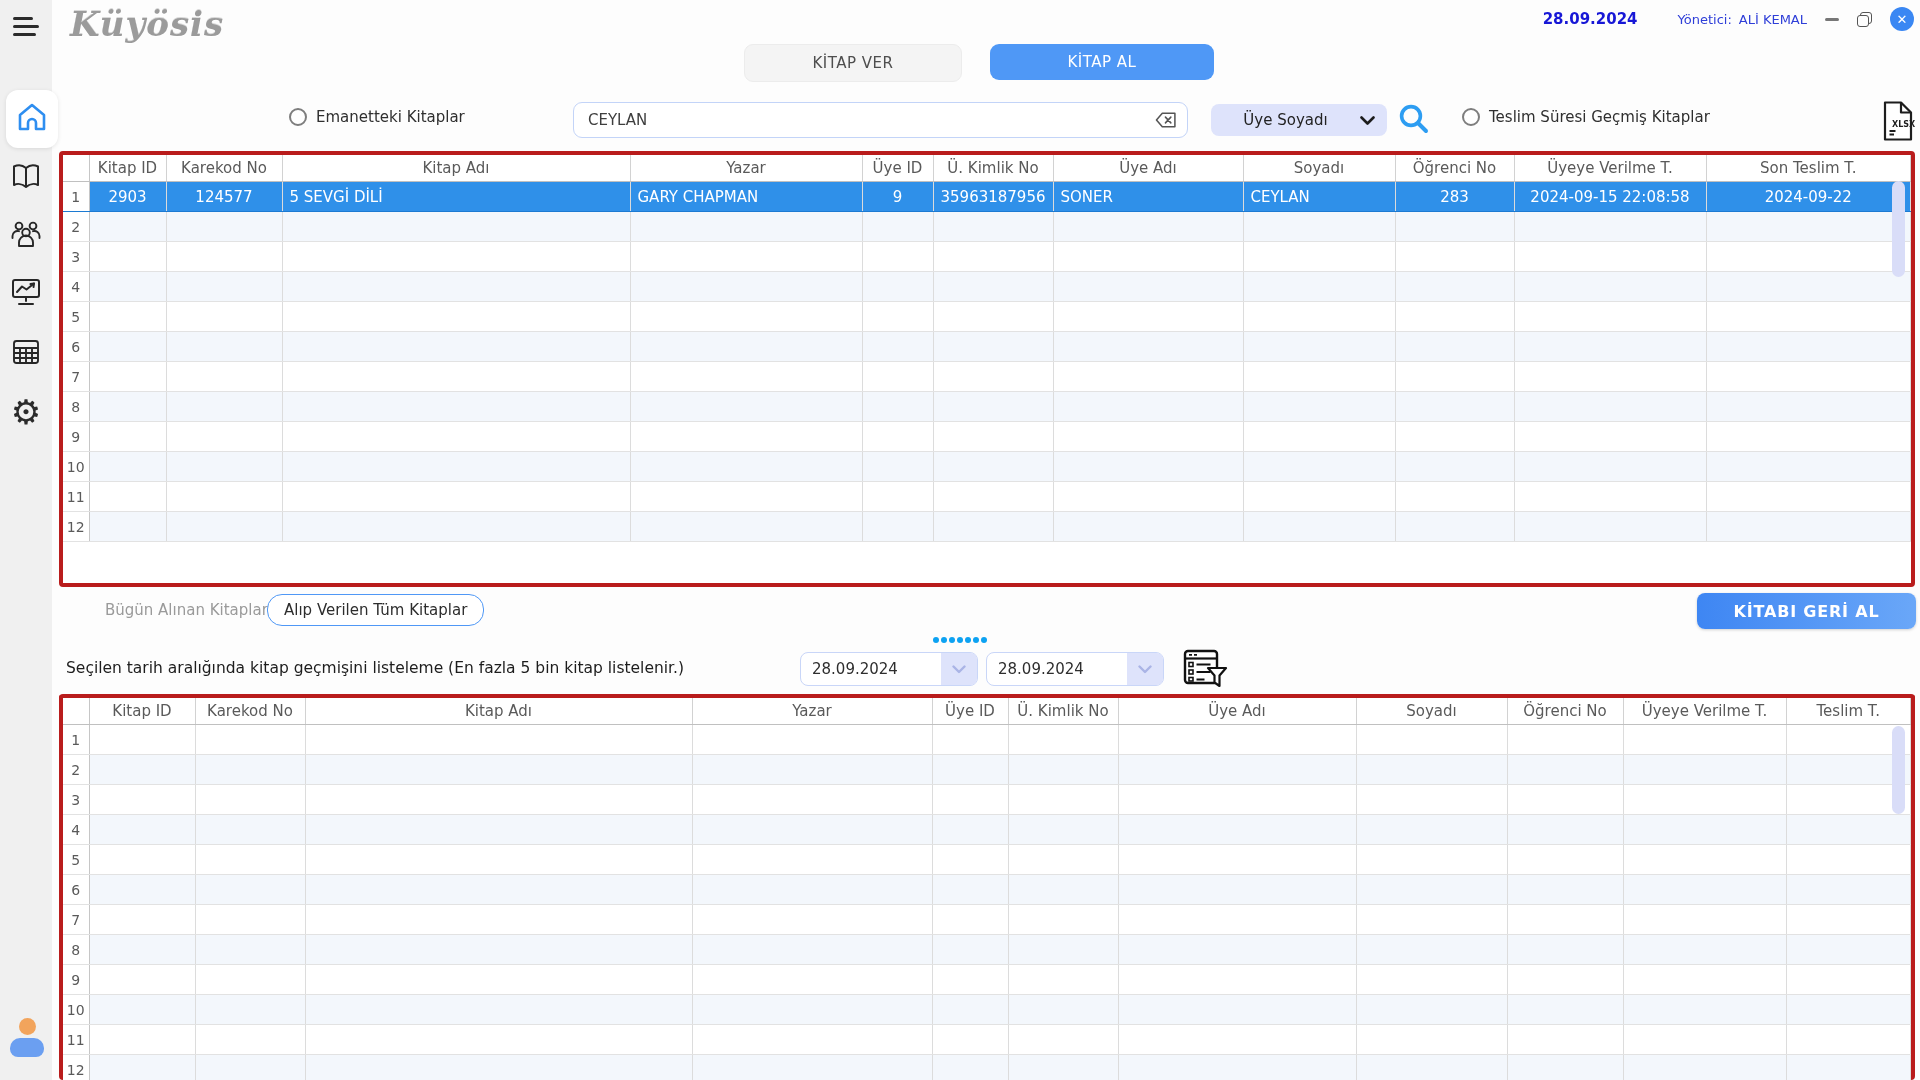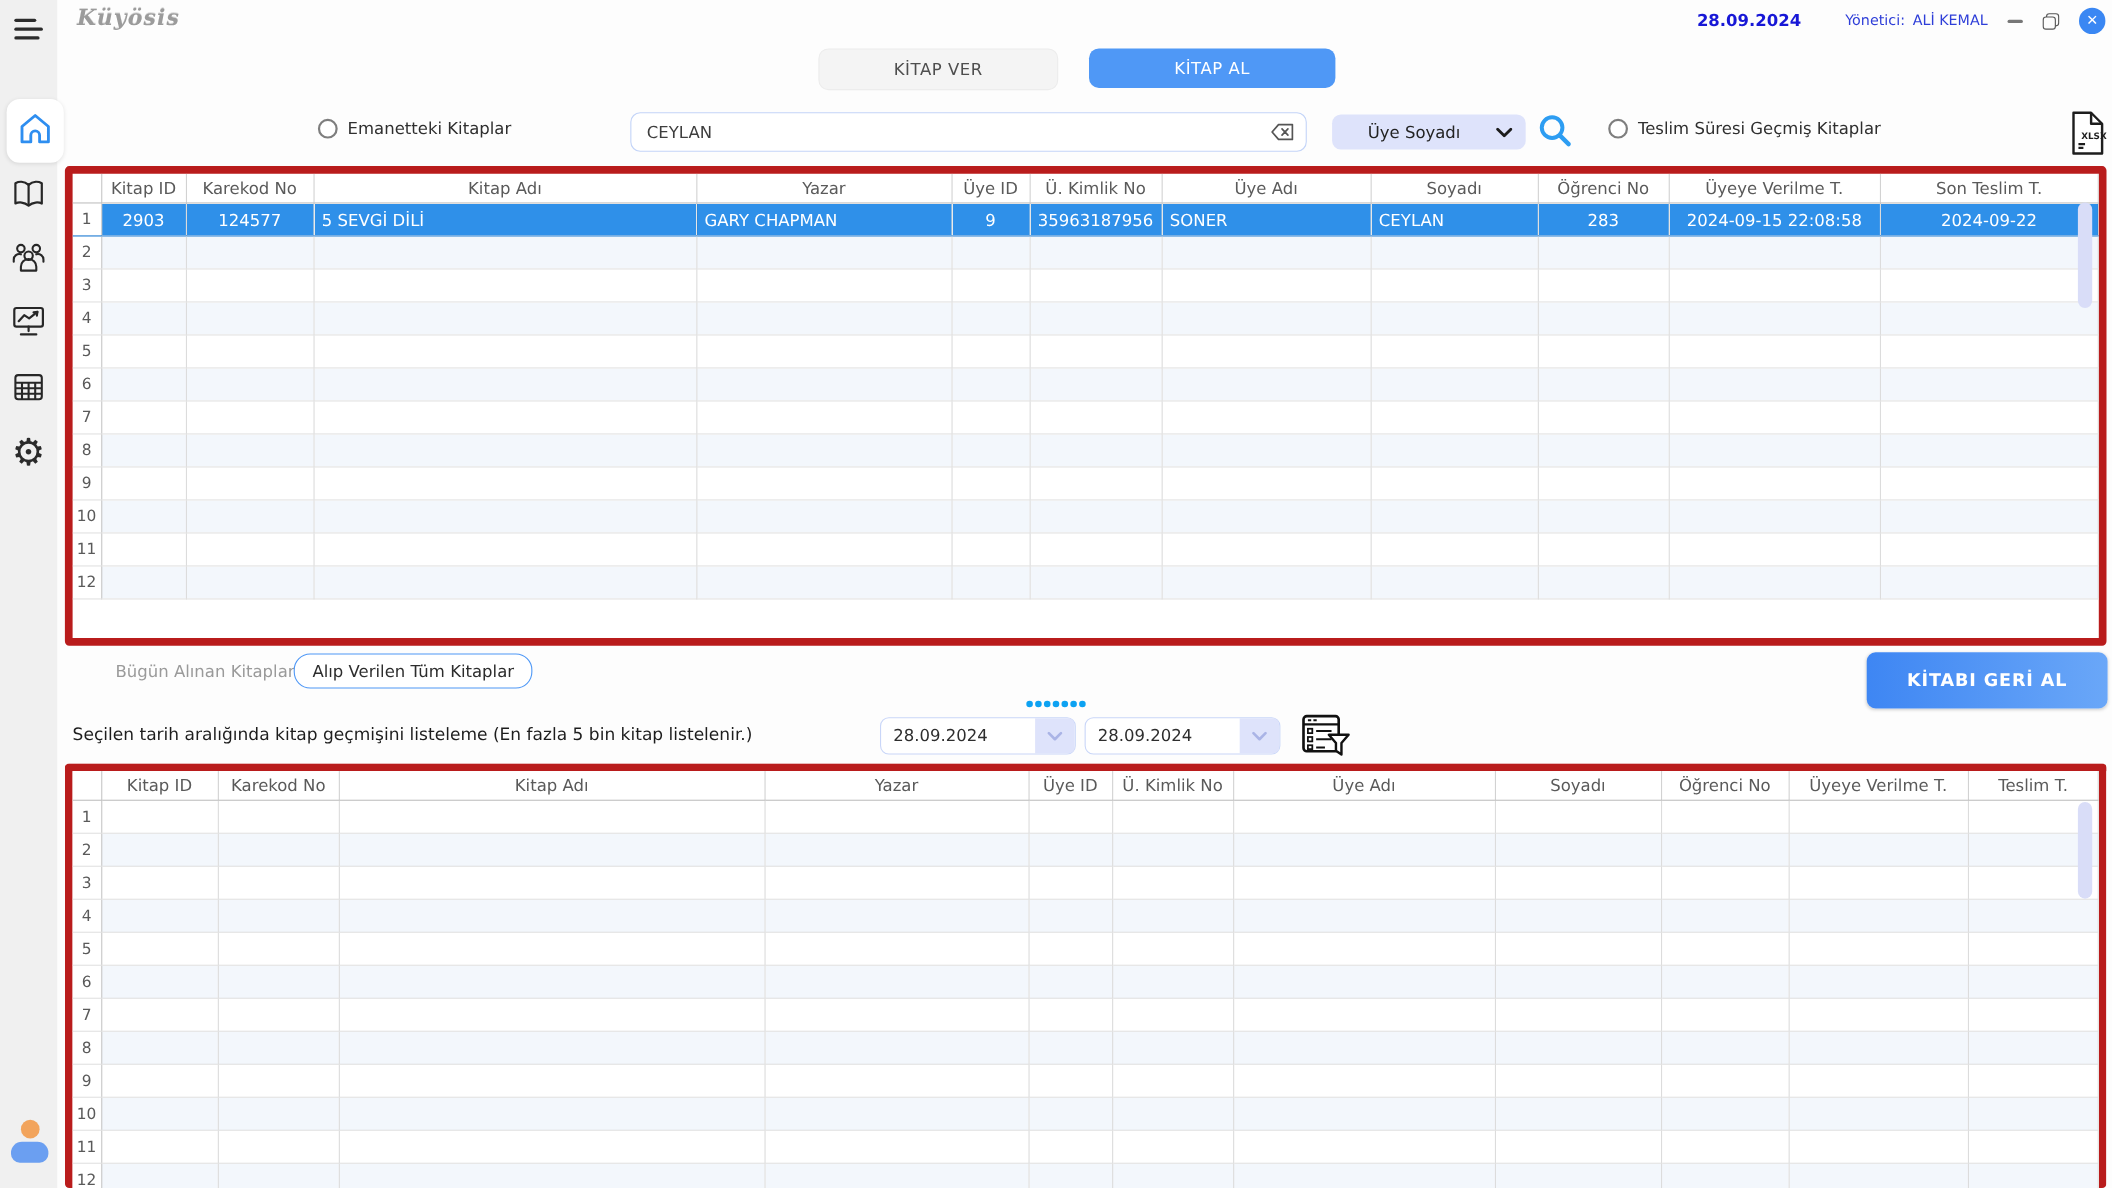--- a/index.html
+++ b/index.html
@@ -18,21 +18,21 @@
   .hamburger span:nth-child(3){width:23px;}
   .side-item{position:absolute;left:0;width:52px;height:48px;display:flex;align-items:center;justify-content:center;}
   .home-tab{position:absolute;left:6px;top:90px;width:52px;height:58px;background:#fff;border-radius:12px;
     box-shadow:0 1px 4px rgba(0,0,0,.10);display:flex;align-items:center;justify-content:center;}
   .gear-glyph{font-size:34px;color:#2b2b2b;line-height:1;}
   .avatar-big{position:absolute;left:8px;top:1018px;width:38px;height:42px;}
   .avatar-big .head{width:17px;height:17px;border-radius:50%;background:#f2a45c;margin:0 auto;}
   .avatar-big .body{width:34px;height:19px;border-radius:10px 10px 8px 8px;background:#6b9ff1;margin:3px auto 0;}
   
   .logo{position:absolute;left:70px;top:4px;font-family:"DejaVu Serif","Liberation Serif",serif;
-    font-style:italic;font-weight:bold;font-size:20px;color:#9b9b9b;letter-spacing:1px;
+    font-style:italic;font-weight:bold;font-size:34px;color:#9b9b9b;letter-spacing:1px;
     text-shadow:0 1px 0 #fff,0 -1px 0 #d8d8d8;text-align:center;}
   .header-right{position:absolute;right:6px;top:6px;height:26px;display:flex;align-items:center;gap:18px;}
   .hdr-date{color:#1717d6;font-weight:bold;font-size:15px;}
   .admin{display:flex;align-items:center;gap:7px;color:#2e3ed8;font-size:13px;}
   .avatar-sm{width:15px;height:19px;}
   .avatar-sm .head{width:9px;height:9px;border-radius:50%;background:#f2a355;margin:0 auto;}
   .avatar-sm .body{width:15px;height:8px;border-radius:5px 5px 3px 3px;background:#4b8df2;margin:1px auto 0;}
   .win-min{width:14px;height:3px;background:#777;border-radius:2px;}
   .win-restore{position:relative;width:15px;height:15px;}
   .win-restore i{position:absolute;border:1.6px solid #555;border-radius:3px;width:10px;height:10px;background:transparent;}
@@ -56,21 +56,21 @@
   .search-box input{flex:1;border:none;outline:none;background:transparent;font-size:15px;color:#3e3e3e;
     padding:0 10px 0 14px;font-family:inherit;}
   .clear-ic{margin-right:10px;cursor:pointer;display:flex;}
   .cat-select{position:absolute;left:1211px;top:4px;width:176px;height:32px;background:#dee3fb;border-radius:8px;
     display:flex;align-items:center;justify-content:center;gap:0;cursor:pointer;font-size:15px;color:#232323;}
   .cat-select .lbl{flex:1;text-align:center;}
   .cat-select svg{margin-right:12px;}
   .search-ic{position:absolute;left:1398px;top:3px;cursor:pointer;}
   .xlsx-btn{position:absolute;left:1880px;top:0px;cursor:pointer;}
   
-  .tblwrap{position:absolute;left:59px;width:1856px;background:#fff;border:7px solid #b91c1c;
+  .tblwrap{position:absolute;left:59px;width:1856px;background:#fff;border:4px solid #b91c1c;
     border-radius:4px;overflow:hidden;box-sizing:border-box;}
   .t1{top:151px;height:436px;}
   .t2{top:694px;height:386px;border-bottom:none;}
   table.grid{border-collapse:collapse;table-layout:fixed;width:100%;font-size:15px;color:#444;}
   table.grid th{height:24px;font-weight:normal;color:#5a5a5a;background:#fff;font-size:15px;
     border-right:1px solid #d2d2d2;border-bottom:1px solid #c0c0c0;overflow:hidden;white-space:nowrap;}
   table.grid td{height:30px;border-right:1px solid #dcdcdc;border-bottom:1px solid #e2e2e2;
     padding:0 7px;white-space:nowrap;overflow:hidden;box-sizing:border-box;}
   table.grid td.gut,table.grid th.gut{border-right:1px solid #c6c6c6;color:#5a5a5a;font-size:14px;
     text-align:center;padding:0;background:#fff;}
@@ -80,21 +80,21 @@
     border-top:1px solid #1c7ad2;border-bottom:1px solid #1c7ad2;}
   table.grid tr.sel td.gut{background:#fff;color:#5a5a5a;border-right:1px solid #c6c6c6;}
   .al{text-align:left;} .ac{text-align:center;}
   .thumb{position:absolute;width:13px;border-radius:7px;background:#d9ddf8;}
   .thumb.s1{right:6px;top:26px;height:96px;}
   .thumb.s2{right:6px;top:28px;height:88px;}
   
   .today-lbl{position:absolute;left:105px;top:601px;font-size:15px;color:#9a9a9a;cursor:pointer;}
   .pill-btn{position:absolute;left:267px;top:594px;height:30px;padding:0 16px;display:flex;align-items:center;
     background:#fff;border:1.6px solid #4f98f6;border-radius:15px;font-size:15px;color:#2d2d2d;cursor:pointer;}
-  .return-btn{position:absolute;left:1697px;top:593px;width:219px;height:51px;border-radius:8px;
+  .return-btn{position:absolute;left:1697px;top:593px;width:219px;height:36px;border-radius:8px;
     background:linear-gradient(90deg,#3e86f3,#6aa7f8);color:#fff;font-weight:bold;font-size:16px;
     letter-spacing:.8px;display:flex;align-items:center;justify-content:center;cursor:pointer;
     box-shadow:0 1px 3px rgba(0,0,0,.18);}
   
   .dots{position:absolute;left:933px;top:637px;display:flex;gap:2px;}
   .dots i{width:6px;height:6px;border-radius:50%;background:#0da2f2;}
   
   .hist-lbl{position:absolute;left:66px;top:659px;font-size:15.5px;color:#1d1d1d;}
   .date-select{position:absolute;top:652px;width:178px;height:34px;background:#fff;border:1.6px solid #c9d6f8;
     border-radius:8px;box-sizing:border-box;display:flex;align-items:center;cursor:pointer;}

